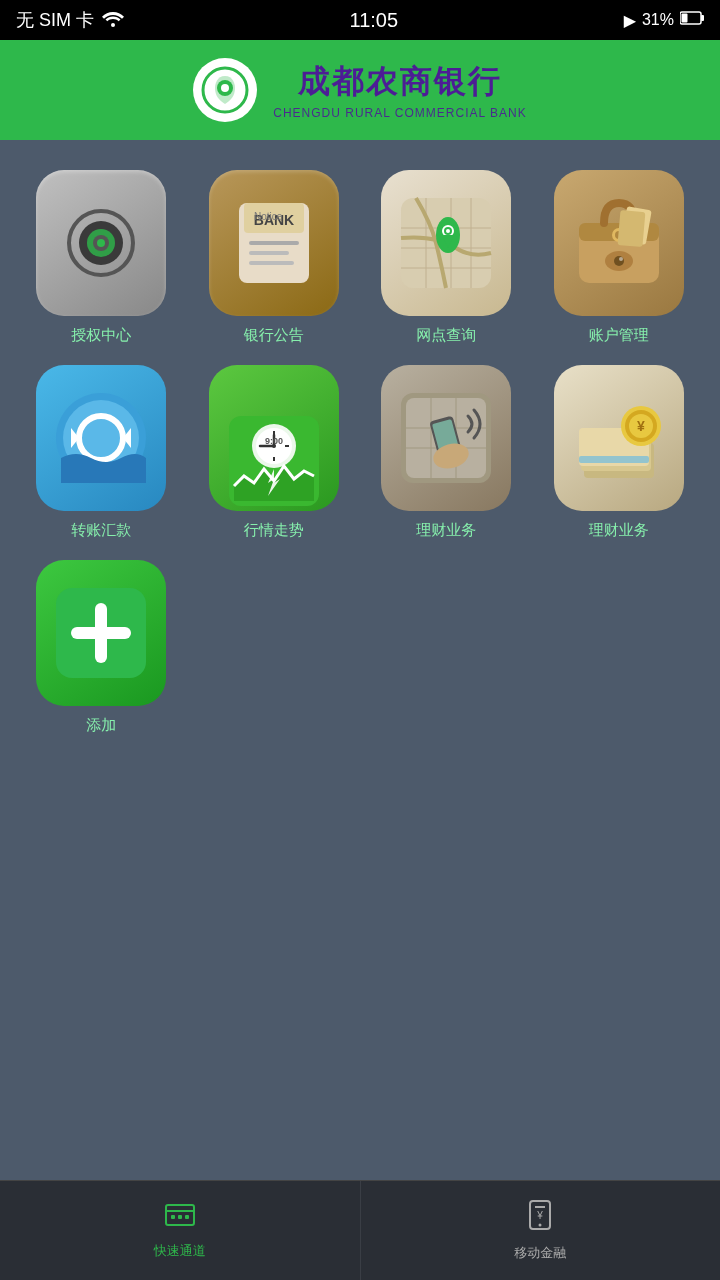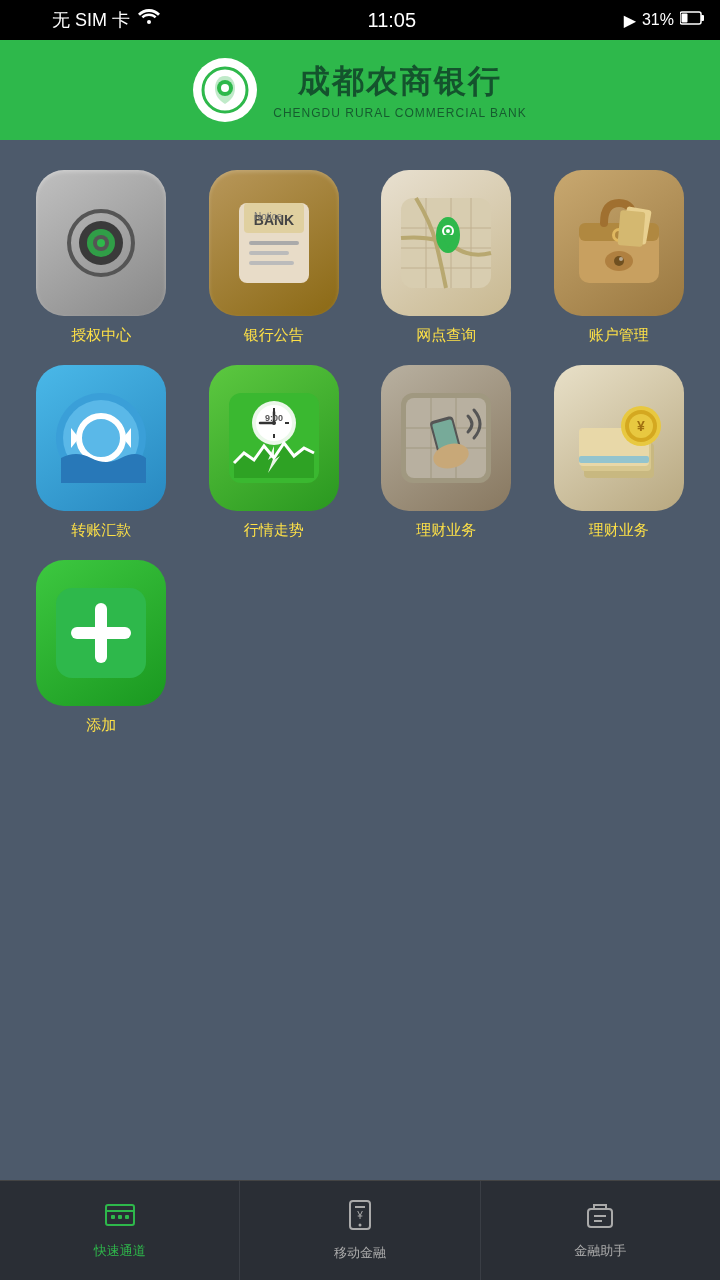--- a/index.html
+++ b/index.html
@@ -18,21 +18,21 @@
       background: #000;
       color: #fff;
       height: 40px;
       display: flex;
       align-items: center;
       justify-content: space-between;
       padding: 0 16px;
       font-size: 18px;
       flex-shrink: 0;
     }
-    .status-left { display: flex; align-items: flex-start; gap: 8px; margin-left: 36px; }
+    .status-left { display: flex; align-items: flex-end; gap: 8px; }
     .status-center { font-size: 20px; font-weight: 500; }
     .status-right { display: flex; align-items: center; gap: 6px; font-size: 16px; }
 
     
     .header {
       background: #2eb84b;
       height: 100px;
       display: flex;
       align-items: center;
       justify-content: center;
@@ -46,21 +46,21 @@
     .logo-icon {
       width: 64px;
       height: 64px;
       border-radius: 50%;
       background: #fff;
       display: flex;
       align-items: center;
       justify-content: center;
     }
     .logo-icon svg { width: 48px; height: 48px; }
-    .header-text { color: #14532d; text-align: center; }
+    .header-text { color: #4c1d95; text-align: center; }
     .header-text .cn { font-size: 32px; font-weight: bold; letter-spacing: 2px; }
     .header-text .en { font-size: 12px; letter-spacing: 1px; opacity: 0.9; margin-top: 2px; }
 
     
     .app-grid-area {
       flex: 1;
       padding: 30px 20px;
       background: #4d5a6b;
     }
     .app-grid {
@@ -79,21 +79,21 @@
       width: 130px;
       height: 146px;
       border-radius: 28px;
       display: flex;
       align-items: center;
       justify-content: center;
       overflow: hidden;
       position: relative;
     }
     .app-label {
-      color: #fde047;
+      color: #86efac;
       font-size: 15px;
       text-align: center;
     }
 
     
     .icon-auth {
       background: linear-gradient(145deg, #c0c0c0, #888);
       box-shadow: inset 0 2px 4px rgba(255,255,255,0.3);
     }
     .icon-notice {
@@ -104,20 +104,21 @@
       background: linear-gradient(145deg, #e8e0d0, #c8b890);
     }
     .icon-account {
       background: linear-gradient(145deg, #c8a870, #9a7840);
     }
     .icon-transfer {
       background: linear-gradient(145deg, #4ab8e8, #2888c0);
     }
     .icon-market {
       background: linear-gradient(145deg, #5cc840, #2a9820);
+      align-items: flex-end;
     }
     .icon-shake {
       background: linear-gradient(145deg, #b8b0a0, #887860);
     }
     .icon-finance {
       background: linear-gradient(145deg, #e8e0c8, #b8a880);
     }
     .icon-add {
       background: linear-gradient(145deg, #3dc840, #1a9820);
     }
@@ -401,25 +402,14 @@
         <rect x="3" y="2" width="20" height="28" rx="3"></rect>
         <line x1="8" y1="8" x2="18" y2="8"></line>
         <text x="13" y="20" font-size="10" text-anchor="middle" fill="#aaa" stroke="none">¥</text>
         <circle cx="13" cy="26" r="1.5" fill="#aaa" stroke="none"></circle>
       </svg>
     </div>
     <span class="nav-label">移动金融</span>
   </div>
 
 
-  <div class="nav-item">
-    <div class="nav-icon">
-      <svg width="32" height="28" viewBox="0 0 32 28" fill="none" stroke="#aaa" stroke-width="2">
-        <rect x="4" y="8" width="24" height="18" rx="3"></rect>
-        <path d="M10 8 L10 4 L22 4 L22 8"></path>
-        <line x1="10" y1="15" x2="22" y2="15"></line>
-        <line x1="10" y1="20" x2="18" y2="20"></line>
-      </svg>
-    </div>
-    <span class="nav-label">金融助手</span>
-  </div>
 
 </div>
 
 </body></html>

